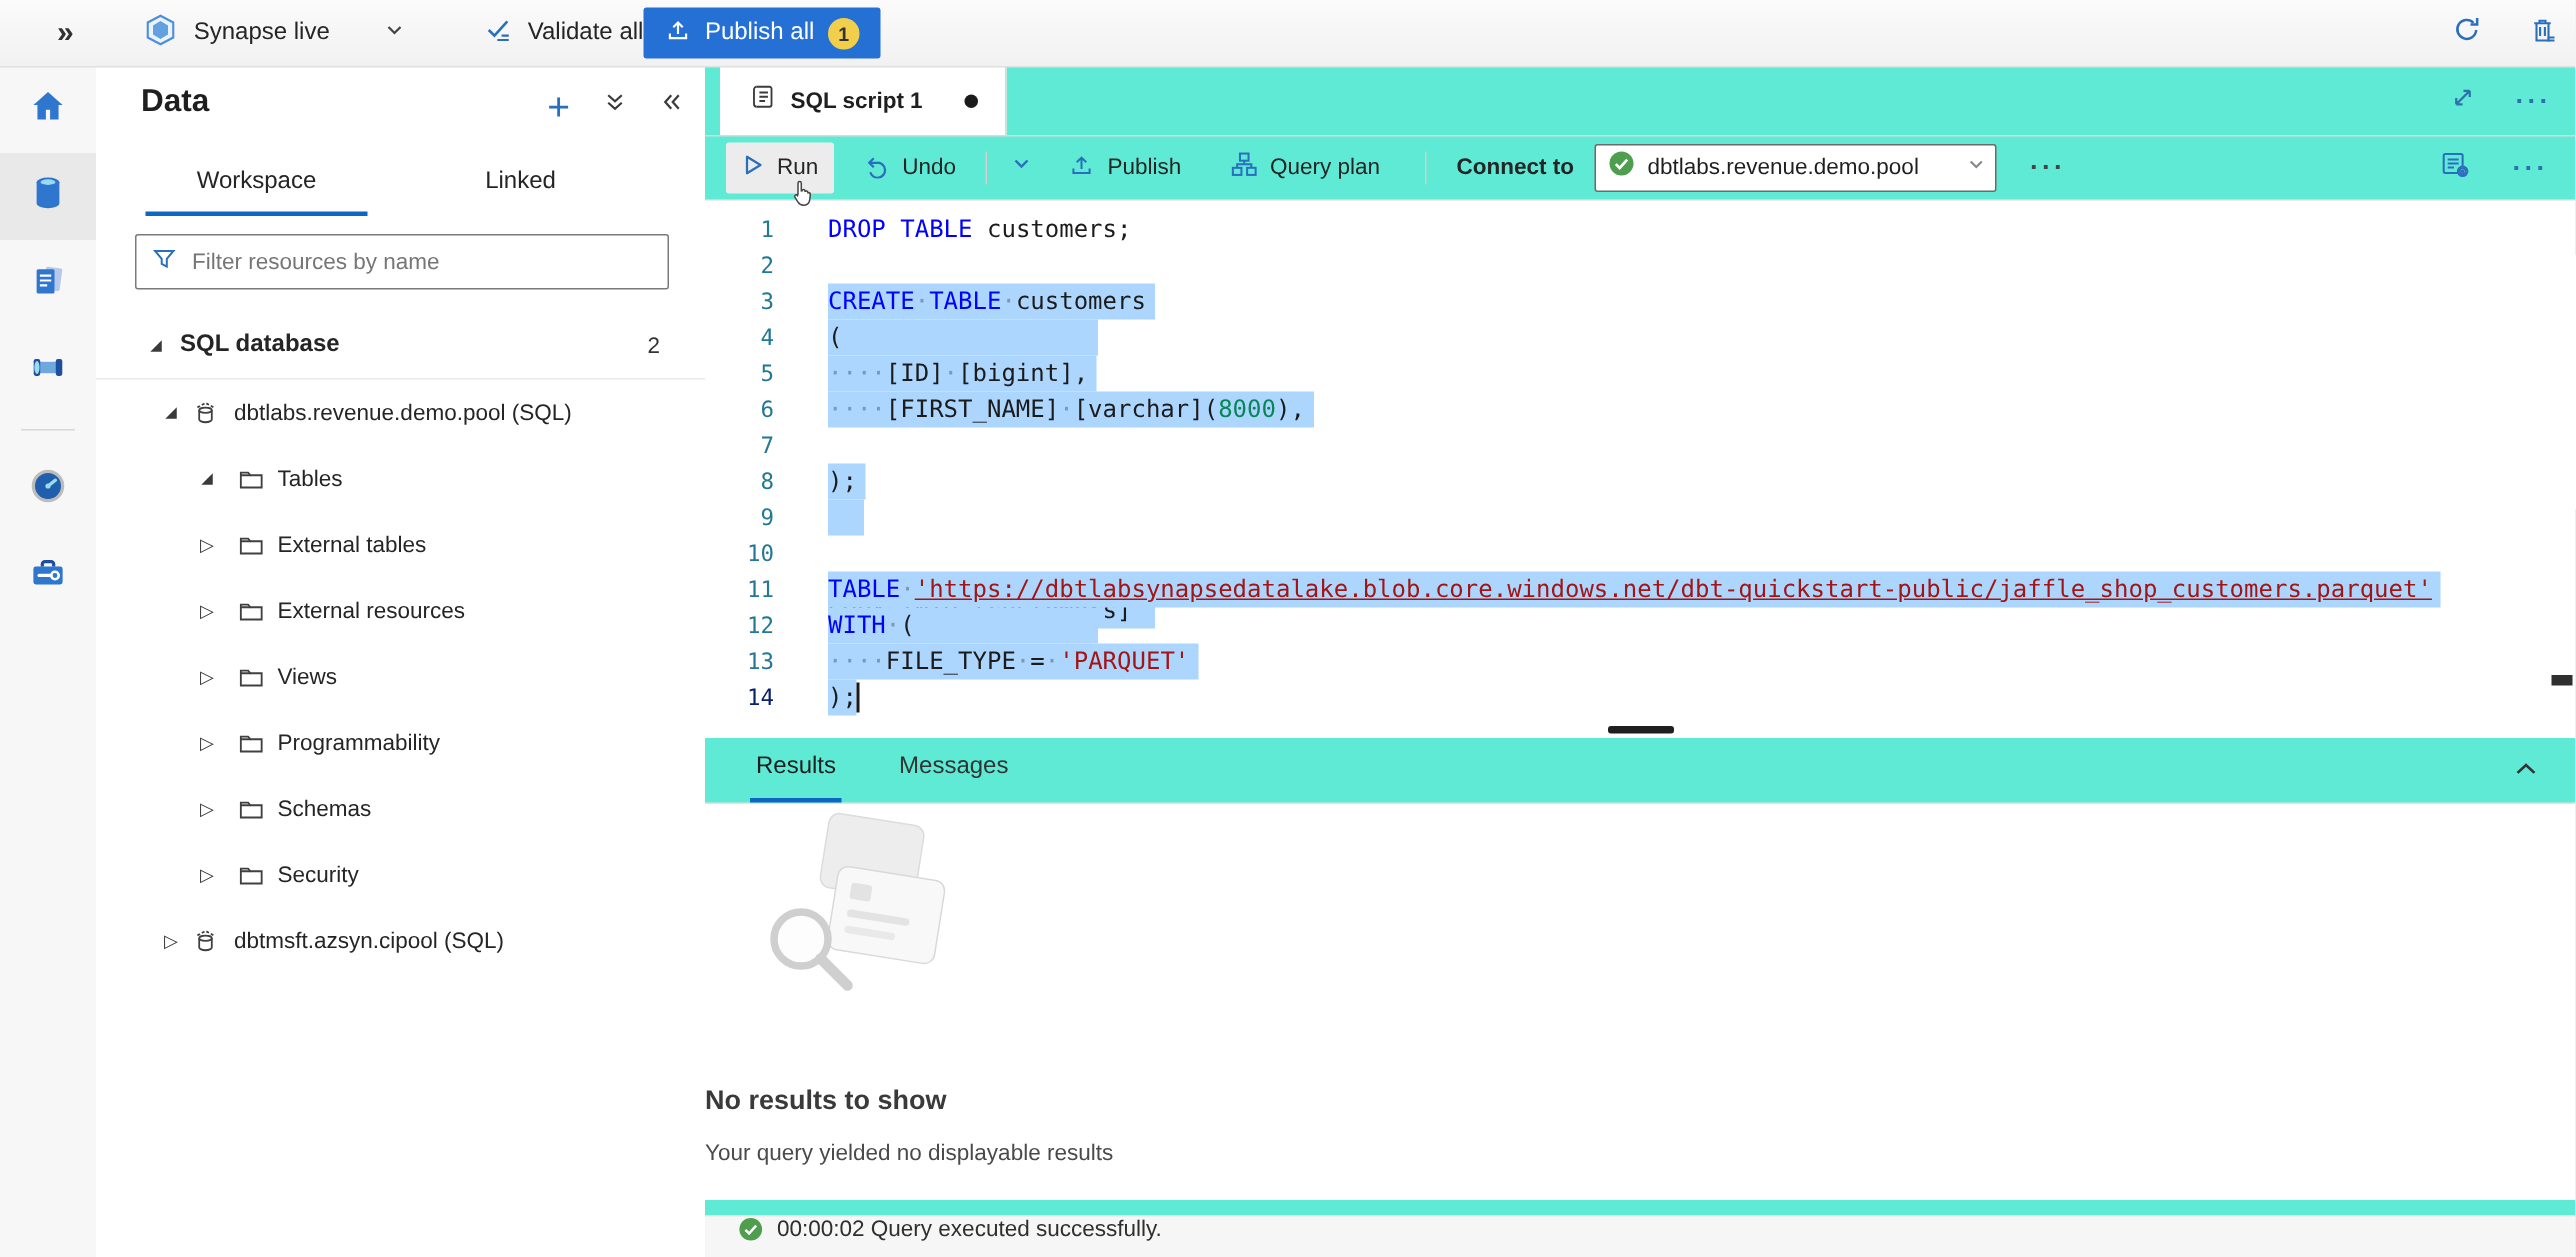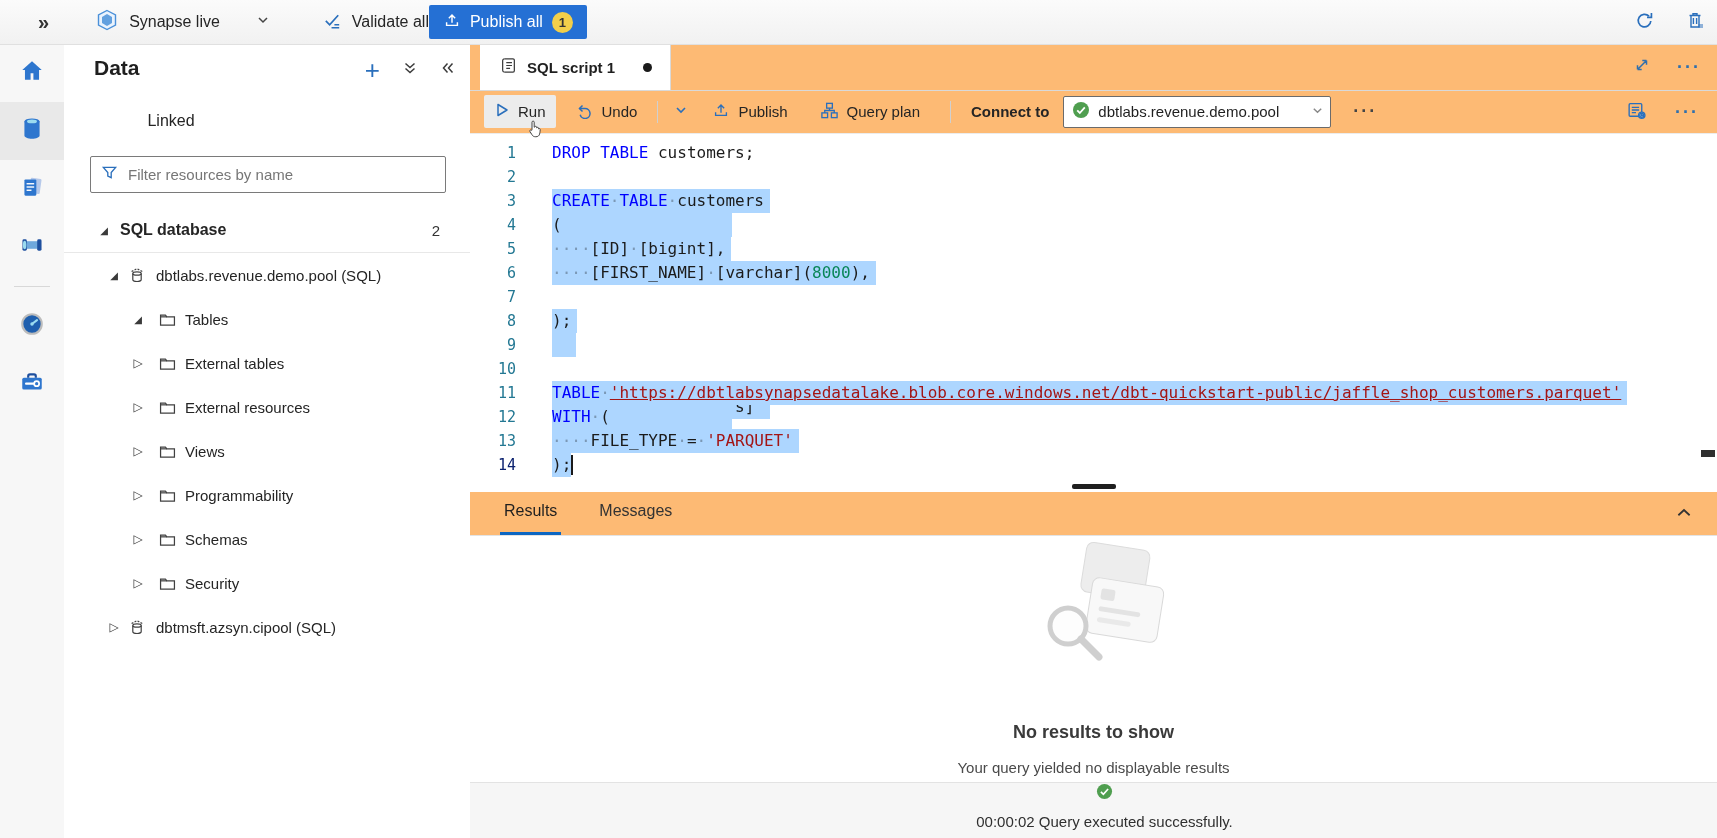--- a/index.html
+++ b/index.html
@@ -46,21 +46,21 @@
   .tree-row.sep{border-bottom:1px solid #e8e8e8;}
   .tw{width:16px;flex:none;text-align:center;color:#3a3a3a;}
   .tw.exp{font-size:10px;}
   .tw.col{font-size:12px;}
   .tree-ic{flex:none;display:flex;align-items:center;}
   .tree-label{margin-left:8px;font-size:15px;color:#252525;white-space:nowrap;}
   .tree-label.em{font-size:16px;font-weight:600;}
   .tree-count{margin-left:auto;margin-right:30px;font-size:15px;color:#333;}
 
   
-  .main{position:absolute;left:470px;top:44px;right:0;bottom:0;background:#fdba74;}
+  .main{position:absolute;left:470px;top:44px;right:0;bottom:0;background:#5eead4;}
 
   .tabstrip{position:absolute;left:0;top:0;right:0;height:46px;border-bottom:1px solid #d9d9d9;}
   .doc-tab{position:absolute;left:10px;top:0;height:46px;background:#fff;display:flex;align-items:center;
            padding:0 18px;border-right:1px solid #d9d9d9;cursor:pointer;}
   .doc-tab .t-label{margin-left:10px;font-size:15px;font-weight:bold;color:#1f1f1f;}
   .dirty-dot{width:9px;height:9px;border-radius:50%;background:#1a1a1a;margin-left:28px;}
   .strip-actions{position:absolute;right:16px;top:0;height:46px;display:flex;align-items:center;gap:26px;}
   .blue-dots{color:#2f6fad;font-size:18px;font-weight:bold;letter-spacing:2px;cursor:pointer;}
 
   .toolbar{position:absolute;left:0;top:46px;right:0;height:44px;display:flex;align-items:center;
@@ -94,26 +94,26 @@
   .ruler-marker{position:absolute;right:2px;top:406px;width:14px;height:7px;background:#2f2f2f;}
 
   
   .splitter{position:absolute;left:0;top:438px;right:0;height:10px;background:#fff;cursor:row-resize;}
   .splitter .handle{position:absolute;left:calc(50% - 22px);top:2px;width:44px;height:5px;background:#1f1f1f;border-radius:2px;}
   .res-tabs{position:absolute;left:0;top:448px;right:0;height:44px;border-bottom:1px solid #e3e3e3;display:flex;align-items:flex-end;padding-left:30px;box-sizing:border-box;}
   .res-tab{font-size:16px;color:#1f1f1f;padding:0 4px 12px 4px;border-bottom:3px solid transparent;cursor:pointer;}
   .res-tab.active{border-bottom:3px solid #0c66c2;font-weight:400;}
   .res-tab+.res-tab{margin-left:34px;color:#333;}
   .res-collapse{position:absolute;right:24px;top:460px;cursor:pointer;}
-  .res-body{position:absolute;left:0;top:492px;right:0;bottom:38px;display:flex;flex-direction:column;align-items:center;padding-top:4px;box-sizing:border-box;background:#fff;}
+  .res-body{position:absolute;left:0;top:492px;right:0;bottom:38px;display:flex;flex-direction:column;padding-top:4px;box-sizing:border-box;background:#fff;}
   .empty-title{margin-top:48px;font-size:18px;font-weight:600;color:#3a3a3a;}
   .empty-sub{margin-top:16px;font-size:15px;color:#4a4a4a;}
 
-  .statusbar{position:absolute;left:0;right:0;bottom:0;height:56px;background:#f6f6f6;border-top:1px solid #e3e3e3;
-             display:flex;align-items:center;padding-left:22px;box-sizing:border-box;gap:9px;flex-direction:column;}
+  .statusbar{position:absolute;left:0;right:0;bottom:0;height:28px;background:#f6f6f6;border-top:1px solid #e3e3e3;
+             display:flex;padding-left:22px;box-sizing:border-box;gap:9px;}
   .status-text{font-size:15px;color:#2f2f2f;}
 </style>
 </head>
 <body>
 
 <div id="app">
 
   <div class="topbar">
     <span class="tb-dblchev">»</span>
 
@@ -230,20 +230,21 @@
           </svg>
       </span>
       <span>
         <svg width="16" height="16" viewBox="0 0 16 16" fill="none" stroke="#3b3b3b" stroke-width="1.5">
             <path d="M12.5 3.5 8.5 8l4 4.5M7.5 3.5 3.5 8l4 4.5"></path>
           </svg>
       </span>
     </div>
 
     <div class="dp-tabs">
+      <div class="dp-tab active">Workspace</div>
       <div class="dp-tab">Linked</div>
     </div>
 
     <div class="dp-filter">
       <span>
         <svg width="17" height="17" viewBox="0 0 18 18" fill="none" stroke="#2a6fbc" stroke-width="1.4">
             <path d="M2.5 3.5h13L10.8 9v5.5l-3.6-1.8V9z"></path>
           </svg>
       </span>
       <input type="text" value="" placeholder="Filter resources by name" style="">

